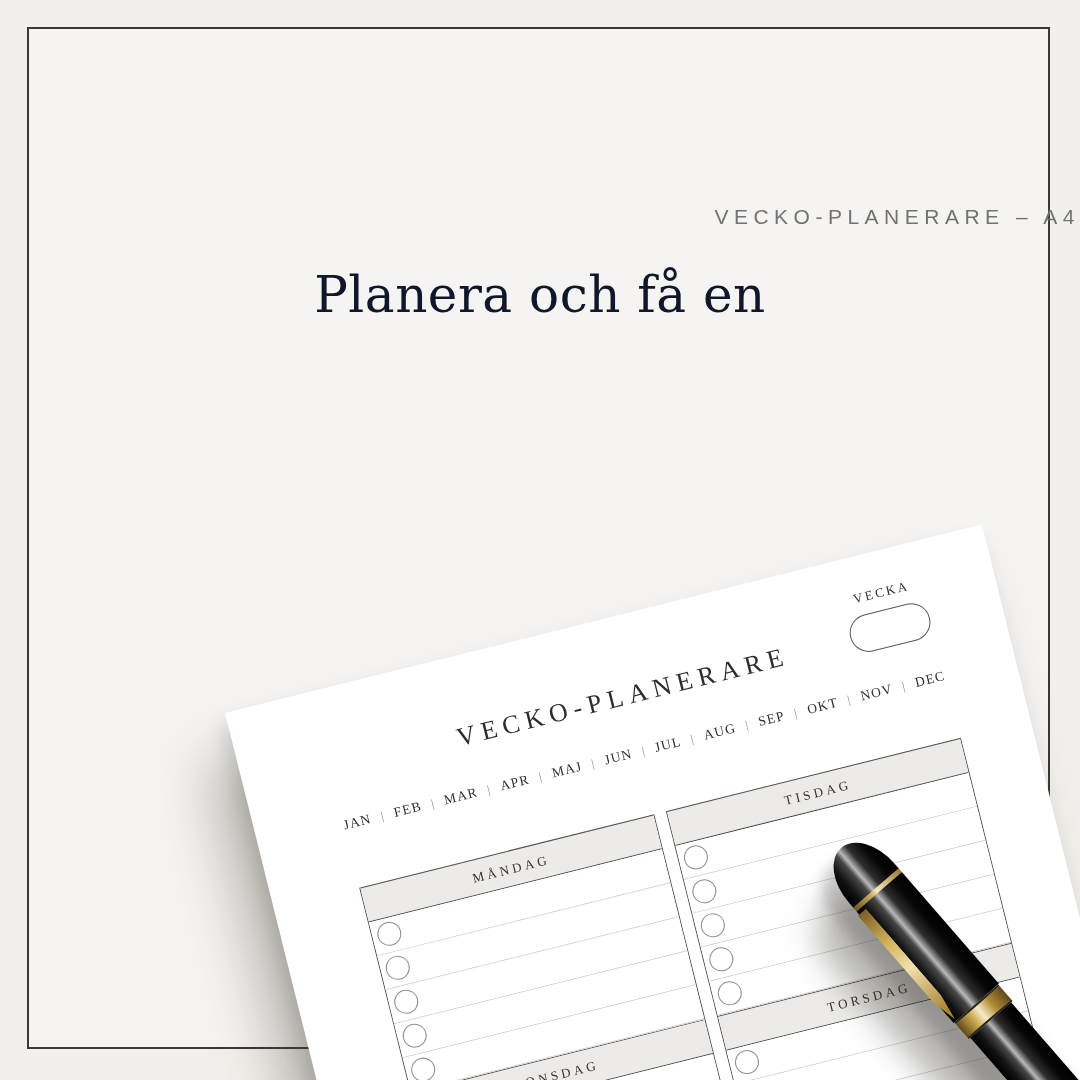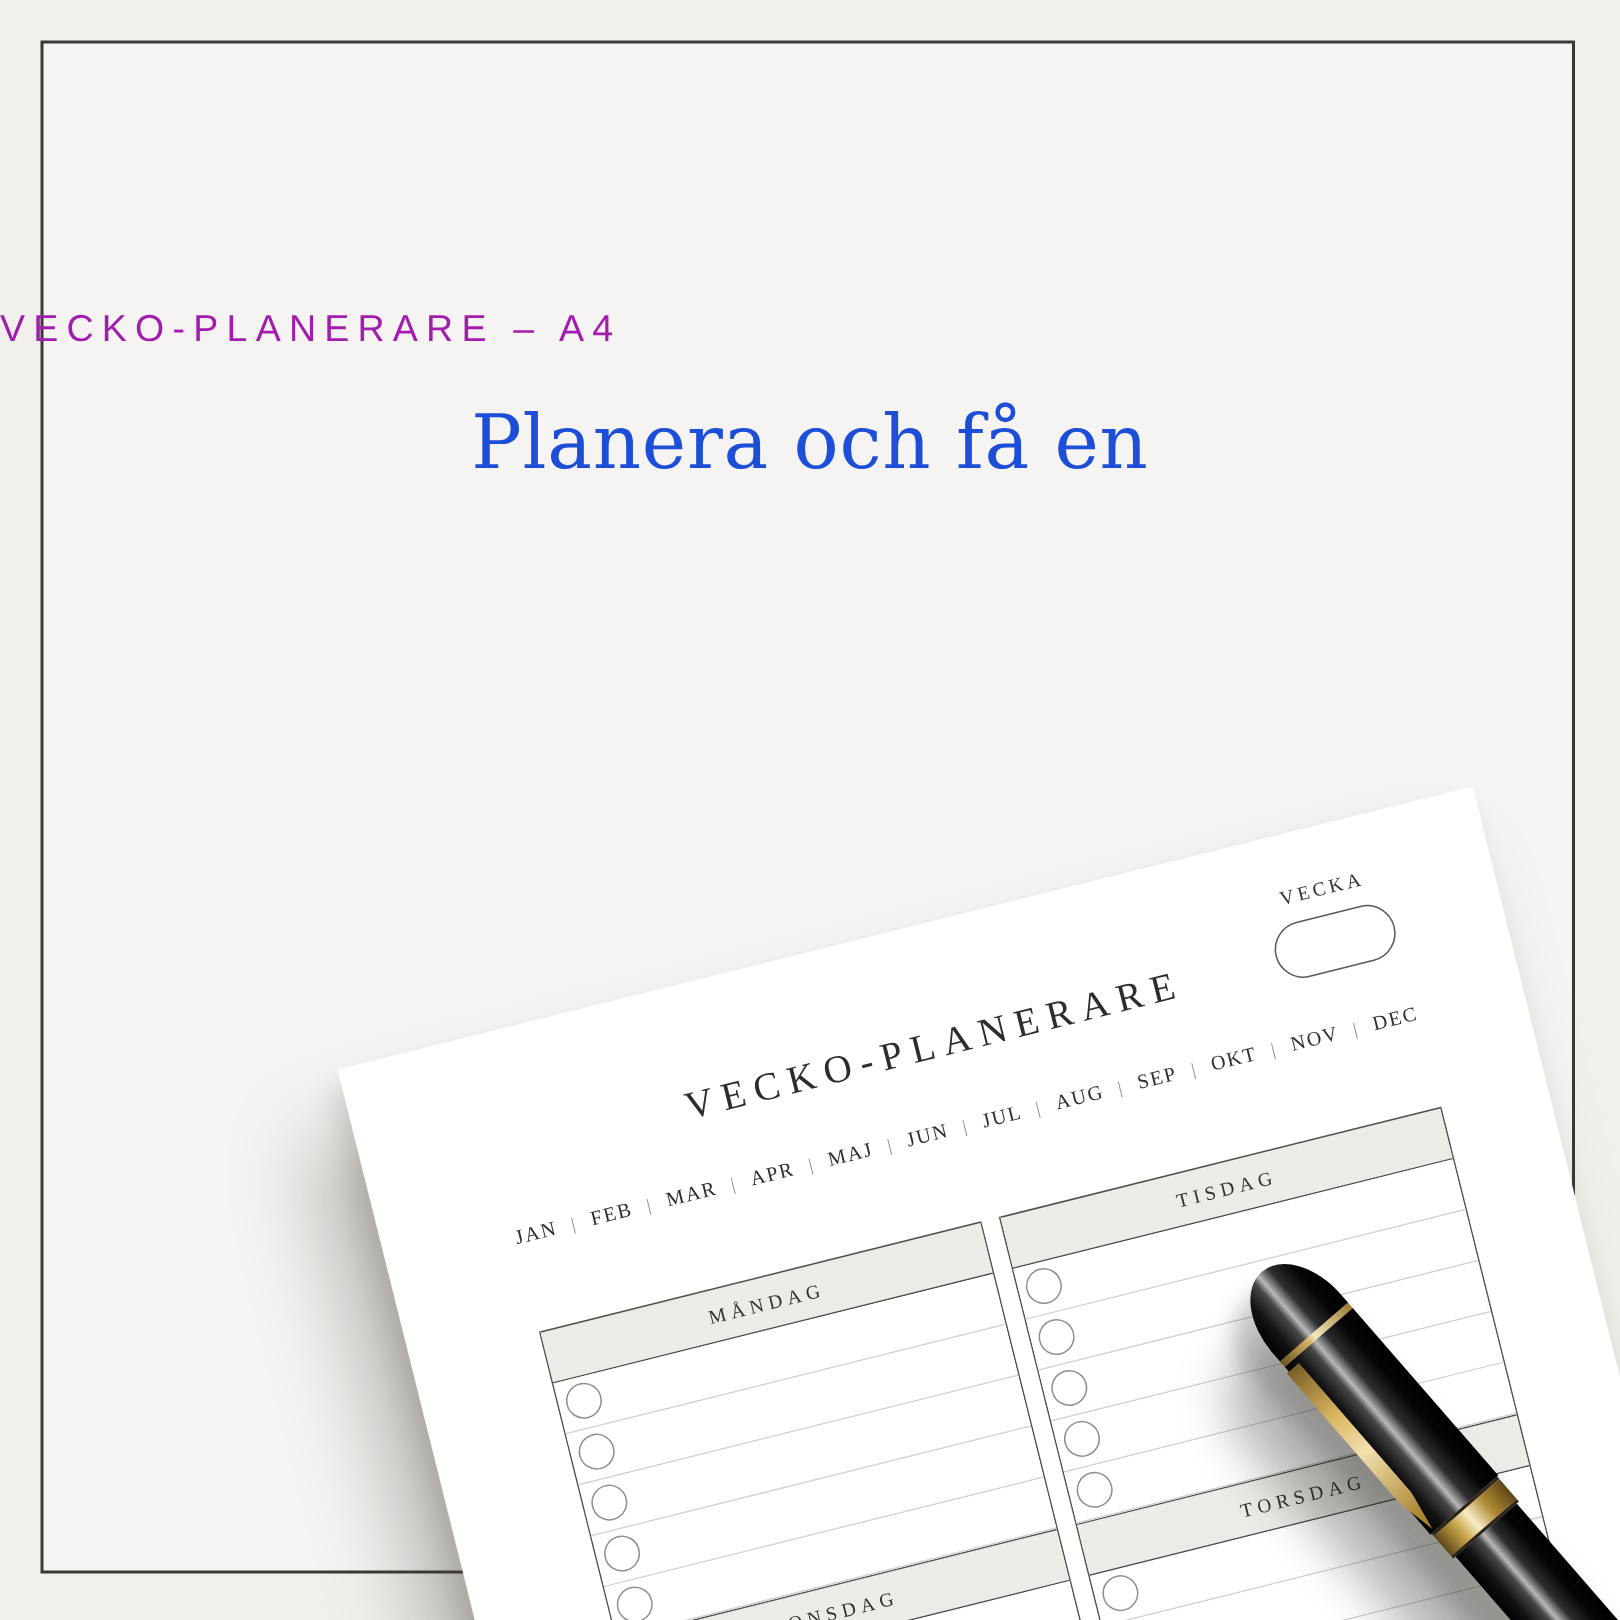--- a/index.html
+++ b/index.html
@@ -8,27 +8,27 @@
     background:#f1f0ec;
     font-family:"Liberation Sans",sans-serif;
   }
   
   .frame{
     position:absolute;left:27px;top:27px;width:1023px;height:1022px;
     border:2px solid #3a3935;background:rgba(255,255,255,0.30);
     box-sizing:border-box;
   }
   .eyebrow{
-    position:absolute;top:205px;left:0;width:100%;text-align:left;
-    font-size:25px;letter-spacing:5.5px;font-weight:400;color:#a21caf;
+    position:absolute;top:205px;left:0;width:100%;text-align:right;
+    font-size:21px;letter-spacing:5.5px;font-weight:400;color:#737373;
   }
   .heading{
     position:absolute;top:262px;left:0;width:100%;text-align:center;
     font-family:"DejaVu Serif",serif;font-weight:400;
-    font-size:50px;line-height:67px;color:#1d4ed8;letter-spacing:0.5px;
+    font-size:50px;line-height:67px;color:#0f172a;letter-spacing:0.5px;
     margin:0;
   }
   
   .paper{
     position:absolute;left:225px;top:713px;width:780px;height:1300px;
     background:#ffffff;
     transform:rotate(-14deg);transform-origin:0 0;
     box-shadow:-32px 46px 55px rgba(70,64,56,.34), -8px 12px 18px rgba(70,64,56,.16);
     font-family:"Liberation Serif",serif;color:#33322f;
   }

